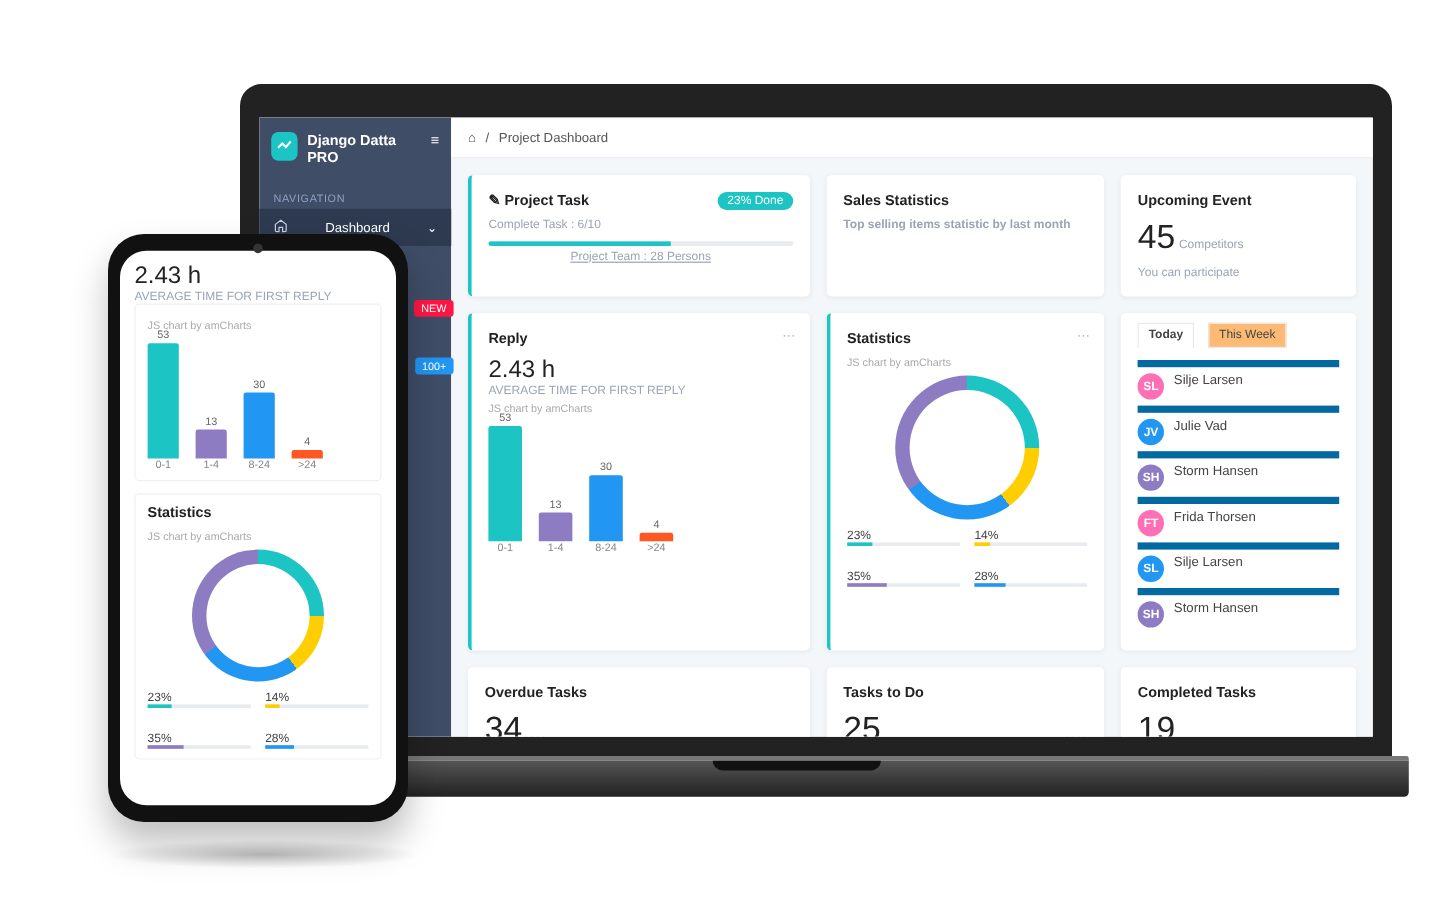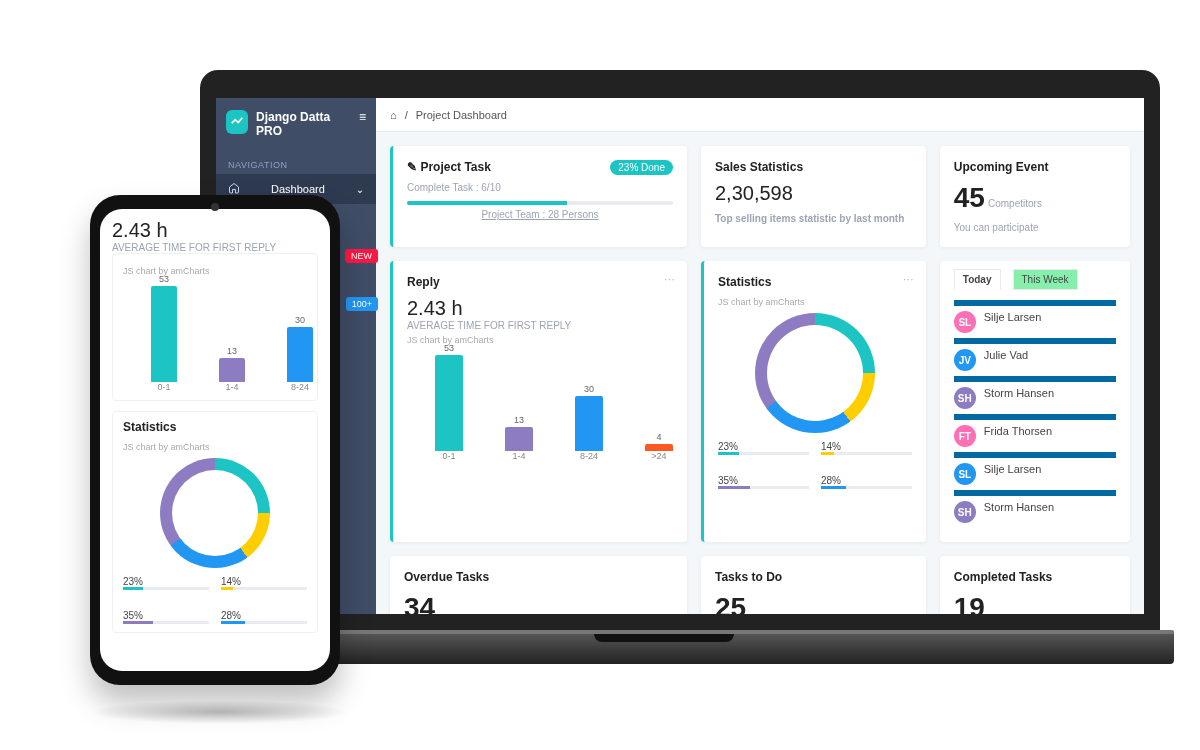--- a/index.html
+++ b/index.html
@@ -31,39 +31,39 @@
   .grid { display: grid; grid-template-columns: 1.6fr 1.3fr 1.1fr; gap: 14px; padding: 14px; }
   .card { background: #fff; border-radius: 4px; box-shadow: 0 1px 4px rgba(0,0,0,0.06); padding: 14px; position: relative; font-size: 11px; color: #444; }
   .card h4 { font-size: 12px; font-weight: 600; color: #222; margin-bottom: 8px; }
   .accent-left { border-left: 3px solid #1dc4c4; }
   .done-badge { float: right; background: #1dc4c4; color: #fff; border-radius: 12px; font-size: 10px; padding: 2px 8px; }
   .subtle { color: #9ba4b4; font-size: 10px; }
   .ctext { text-align: center; margin-top: 4px; text-decoration: underline; }
   .prog { height: 4px; border-radius: 2px; background: #e8ebef; margin: 8px 0 2px; overflow: hidden; }
   .prog > span { display: block; height: 100%; background: #1dc4c4; }
   .big { font-size: 20px; color: #222; }
-  .bigger { font-size: 28px; color: #222; font-weight: 700; }
+  .bigger { font-size: 28px; color: #222; font-weight: 400; }
 
   .bars { display: flex; align-items: flex-end; gap: 14px; height: 110px; margin-top: 6px; }
-  .bar-col { display: flex; flex-direction: column; align-items: center; font-size: 9px; color: #888; margin-left: 28px; }
+  .bar-col { display: flex; flex-direction: column; align-items: center; font-size: 9px; color: #888; }
   .bar { width: 26px; border-radius: 2px 2px 0 0; position: relative; }
   .bar .val { position: absolute; top: -12px; width: 100%; text-align: center; font-size: 9px; color: #666; }
 
   .donut { width: 120px; height: 120px; margin: 6px auto;
     background: conic-gradient(#1dc4c4 0 25%, #ffce00 25% 40%, #2196f3 40% 65%, #8e7cc3 65% 100%);
     border-radius: 50%; position: relative; }
   .donut::after { content: ""; position: absolute; inset: 12px; background: #fff; border-radius: 50%; }
 
   .stat-grid { display: grid; grid-template-columns: 1fr 1fr; gap: 20px 12px; margin-top: 8px; font-size: 10px; }
   .sbar { height: 3px; background: #e8ebef; }
   .sbar > span { display:block; height:100%; }
 
   .ellipsis { position: absolute; right: 12px; top: 12px; color: #bbb; cursor: pointer; }
   .tabs { display:flex; font-size:10px; margin-bottom:10px;gap:12px; }
-  .tab { padding:4px 8px; background:#86efac; border:1px solid #eaeaea; }
+  .tab { padding:4px 8px; background:#fdba74; border:1px solid #eaeaea; }
   .tab.active { background:#fff; border-bottom: none; font-weight:600; }
   .person-row { display:flex; align-items:flex-start; gap:8px; padding:5px 0; font-size:11px; border-top:6px solid #0369a1; }
   .avatar { width:22px; height:22px; border-radius:50%; display:flex; align-items:center; justify-content:center; color:#fff; font-size:10px; font-weight:600; }
 
   
   .phone { position: absolute; left: 90px; top: 195px; width: 250px; height: 490px; background: #111; border-radius: 30px; padding: 14px 10px; box-shadow: 0 18px 30px rgba(0,0,0,0.25); }
   .phone-screen { width: 100%; height: 100%; background: #fff; border-radius: 22px; overflow-y: hidden; padding: 10px 12px; }
   .phone .card { box-shadow: none; border:1px solid #eef0f3; margin-bottom:10px; padding:8px 10px; }
   .phone-cam { position:absolute; top:8px; left:50%; transform:translateX(-50%); width:8px; height:8px; background:#333; border-radius:50%; }
   .phone-shadow { position:absolute; left:90px; top:700px; width:260px; height:24px; border-radius:50%; background: radial-gradient(ellipse at center, rgba(0,0,0,0.25), transparent 70%); }
@@ -125,21 +125,20 @@
             </h4>
             <div class="subtle">Complete Task : 6/10</div>
             <div class="prog">
                 <span style="width:60%"></span>
               </div>
             <div class="subtle ctext">Project Team : 28 Persons</div>
           </div>
 
           <div class="card">
             <h4>Sales Statistics</h4>
-            <div class="big">2,30,598</div>
             <div class="subtle" style="margin-top:8px;font-weight:bold;">Top selling items statistic by last month</div>
           </div>
 
           <div class="card">
             <h4>Upcoming Event</h4>
             <div>
               <span class="bigger">45</span>
               <span class="subtle">Competitors</span>
             </div>
             <div class="subtle" style="margin-top:8px;">You can participate</div>

